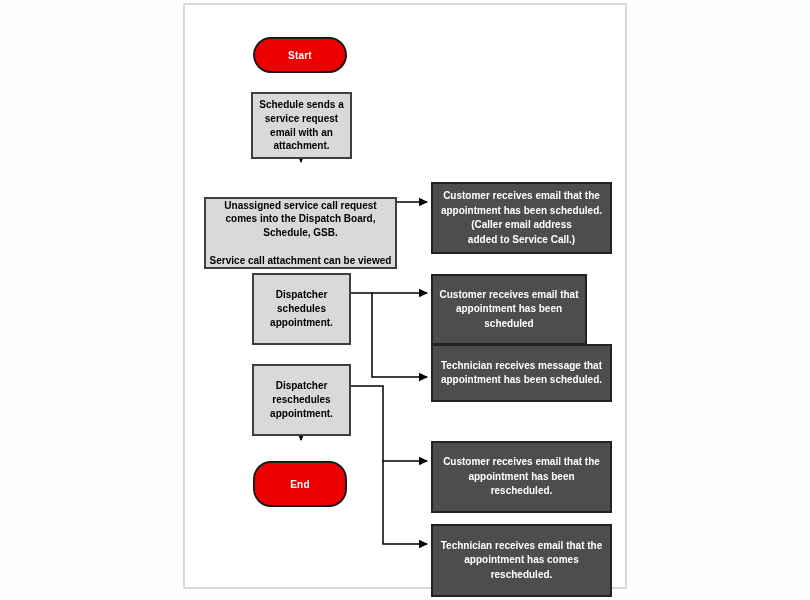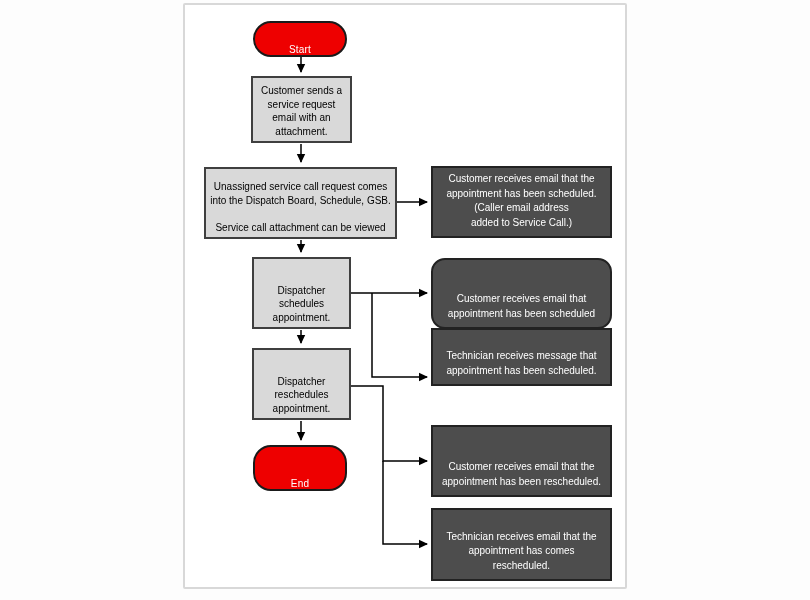--- a/index.html
+++ b/index.html
@@ -32,25 +32,26 @@
     left: 0;
     top: 0;
     width: 810px;
     height: 600px;
     pointer-events: none;
   }
   .node {
     position: absolute;
     box-sizing: border-box;
     display: flex;
-    align-items: flex-end;
+    align-items: center;
     justify-content: center;
     text-align: center;
-    font-weight: normal;
+    font-weight: bold;
     white-space: pre-line;
+    margin-top: 16px;
   }
   .terminator {
     background: #ee0000;
     border: 2px solid #1a1a1a;
     border-radius: 18px;
     color: #ffffff;
     font-size: 10px;
     letter-spacing: 0.2px;
   }
   .process {
@@ -65,24 +66,24 @@
     background: #4d4d4d;
     border: 2px solid #222222;
     color: #ffffff;
     font-size: 10px;
     line-height: 1.45;
     padding: 6px;
   }
   
   #n-start  { left: 253px; top: 21px;  width: 94px;  height: 36px; }
   #n-step1  { left: 251px; top: 76px;  width: 101px; height: 67px; }
-  #n-step2  { left: 204px; top: 167px; width: 193px; height: 72px; }
+  #n-step2  { left: 204px; top: 181px; width: 193px; height: 72px; }
   #n-out1   { left: 431px; top: 166px; width: 181px; height: 72px; }
   #n-step3  { left: 252px; top: 257px; width: 99px;  height: 72px; }
-  #n-out2   { left: 431px; top: 258px; width: 181px; height: 71px; border-radius: 14px; }
+  #n-out2   { left: 431px; top: 258px; width: 156px; height: 71px; }
   #n-step4  { left: 252px; top: 348px; width: 99px;  height: 72px; }
   #n-out3   { left: 431px; top: 328px; width: 181px; height: 58px; }
   #n-end    { left: 253px; top: 445px; width: 94px;  height: 46px; }
   #n-out4   { left: 431px; top: 425px; width: 181px; height: 72px; }
   #n-out5   { left: 431px; top: 508px; width: 181px; height: 73px; }
 </style>
 </head>
 <body>
 
 <div class="canvas">
@@ -107,21 +108,21 @@
       <path d="M351,386 L383,386 L383,461 L427,461" marker-end="url(#arrow)"></path>
       <path d="M383,461 L383,544 L427,544" marker-end="url(#arrow)"></path>
     </g>
   </svg>
 
   <div id="n-start" class="node terminator">
     <span>Start</span>
   </div>
 
   <div id="n-step1" class="node process">
-    <span>Customer sends a
+    <span>Schedule sends a
 service request
 email with an
 attachment.</span>
   </div>
 
   <div id="n-step2" class="node process">
     <span>Unassigned service call request comes into the Dispatch Board, Schedule, GSB.
 
 Service call attachment can be viewed</span>
   </div>

